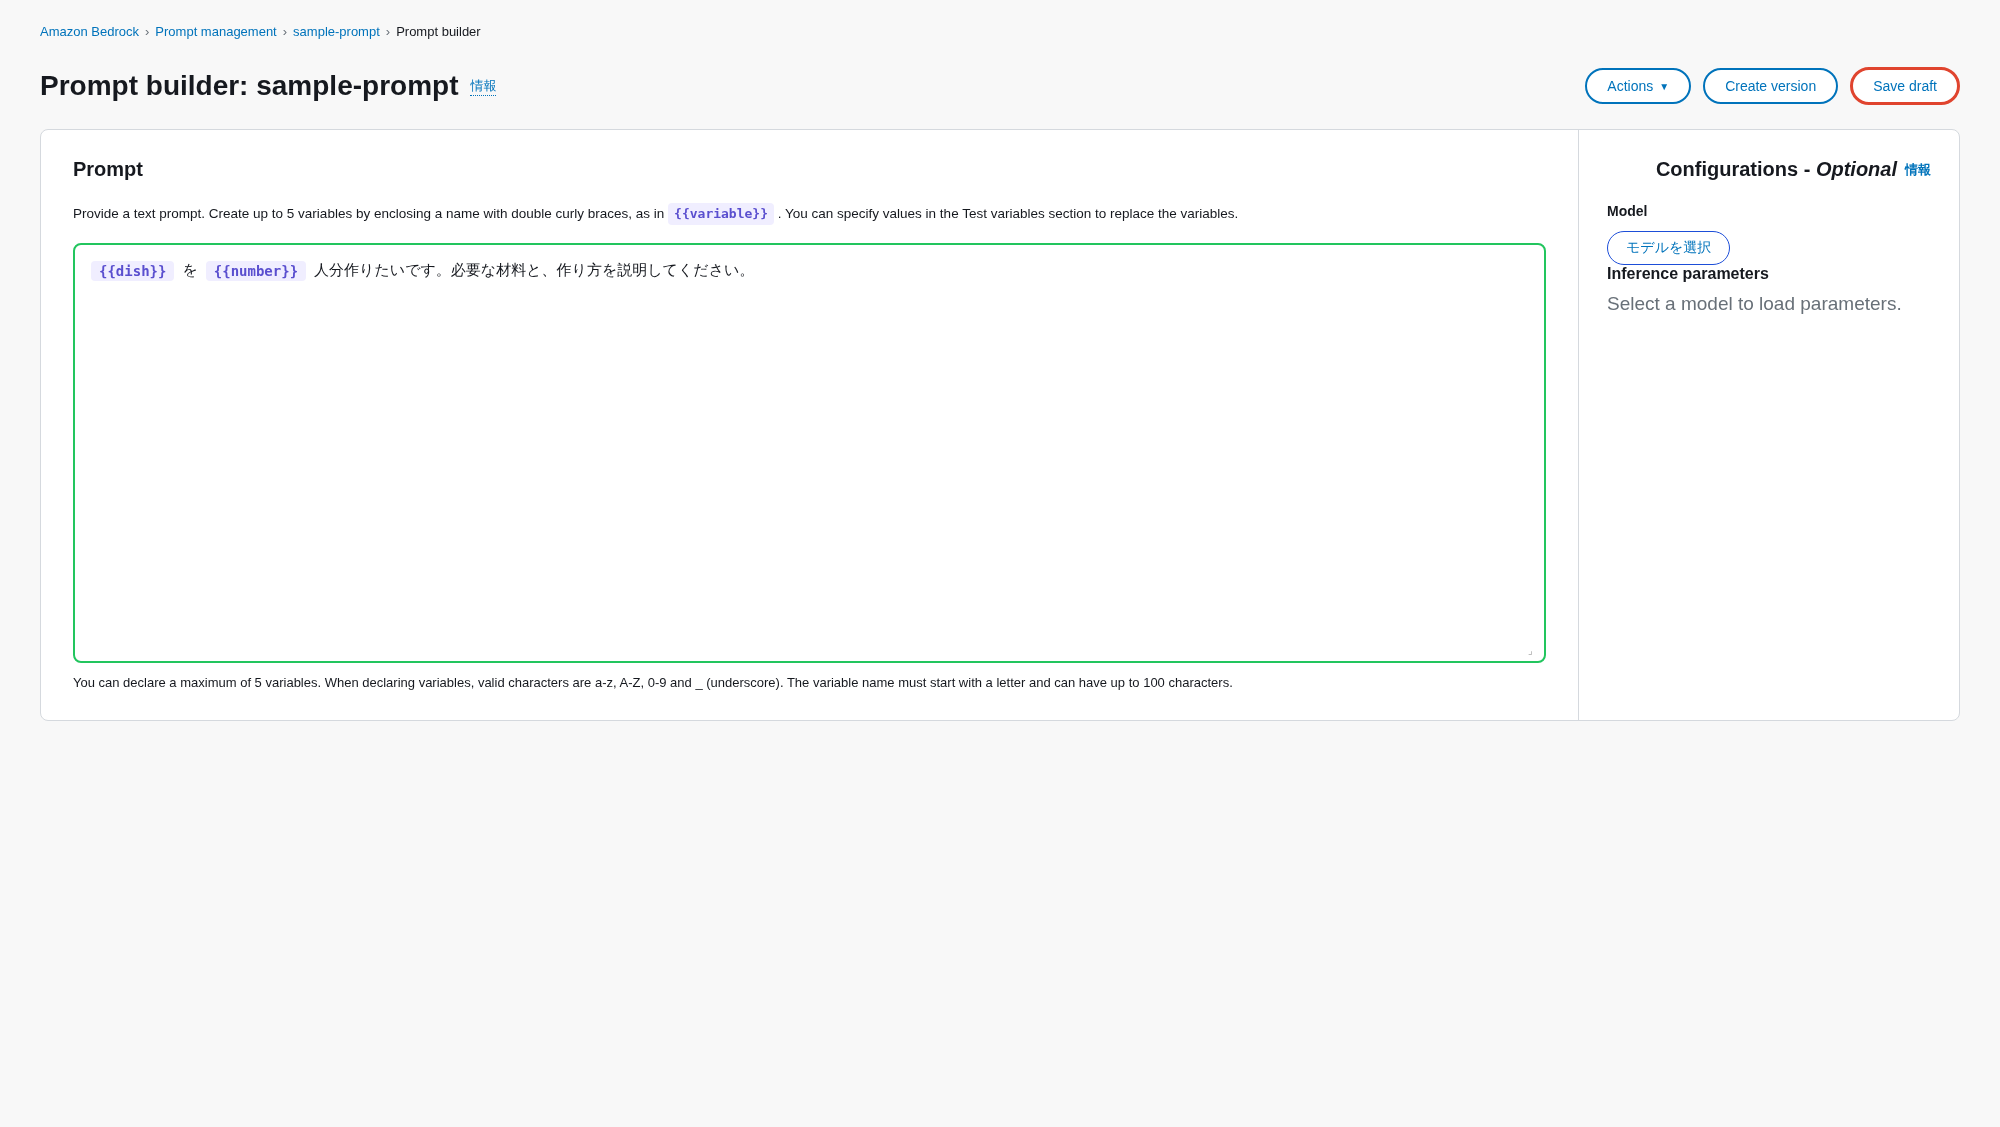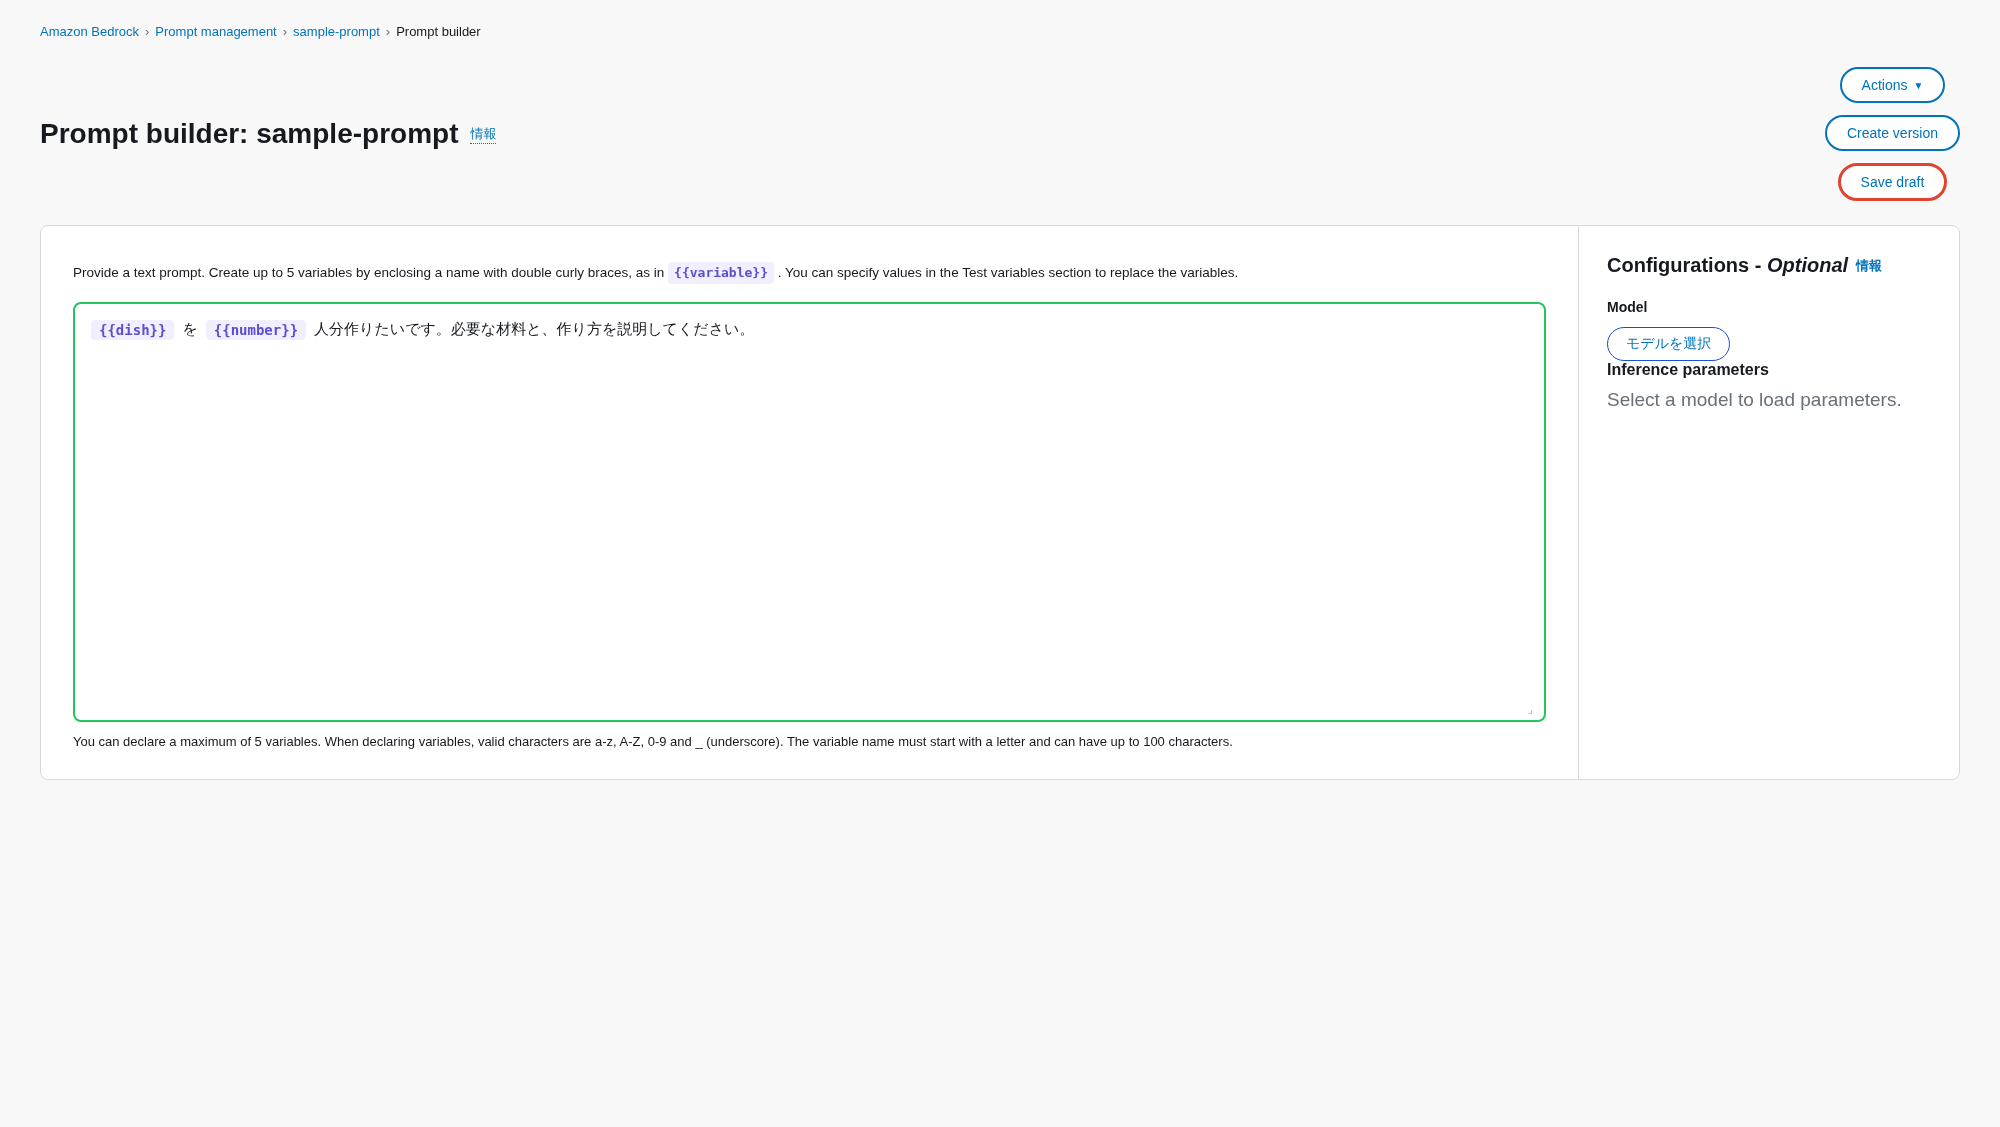--- a/index.html
+++ b/index.html
@@ -60,21 +60,20 @@
       font-size: 13px;
       color: #0073bb;
       cursor: pointer;
       border-bottom: 1px dotted #0073bb;
     }
 
     .header-actions {
       display: flex;
       align-items: center;
       gap: 12px;
-      flex-direction: column;
     }
 
     .btn {
       border-radius: 20px;
       padding: 8px 20px;
       font-size: 14px;
       font-weight: 500;
       cursor: pointer;
       border: 2px solid #0073bb;
       background: #fff;
@@ -205,20 +204,21 @@
     }
 
     .config-title {
       font-size: 20px;
       font-weight: 700;
       color: #16191f;
       display: flex;
       align-items: center;
       gap: 8px;
       margin-bottom: 22px;
+      justify-content: flex-end;
     }
 
     .config-title em {
       font-style: italic;
       font-weight: 700;
     }
 
     .config-info {
       font-size: 13px;
       color: #0073bb;
@@ -282,20 +282,21 @@
       <button class="btn">
         <span>Create version</span>
       </button>
       <button class="btn-save-draft">Save draft</button>
     </div>
   </div>
 
   <div class="main-card">
 
     <div class="left-panel">
+      <h2 class="section-title">Prompt</h2>
 
       <p class="prompt-description">
         <span>Provide a text prompt. Create up to 5 variables by enclosing a name with double curly braces, as in</span>
         <span class="variable-inline">{{variable}}</span>
         <span>. You can specify values in the Test variables section to replace the variables.</span>
       </p>
 
       <div class="prompt-input-box">
         <div class="prompt-content-line">
           <span class="prompt-var">{{dish}}</span>

